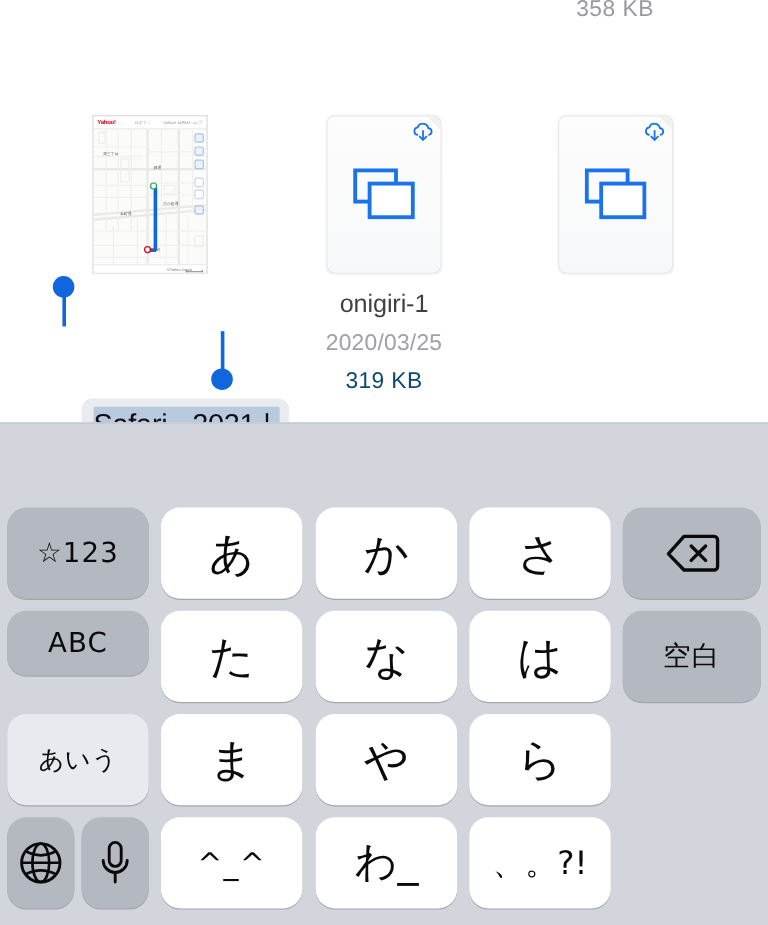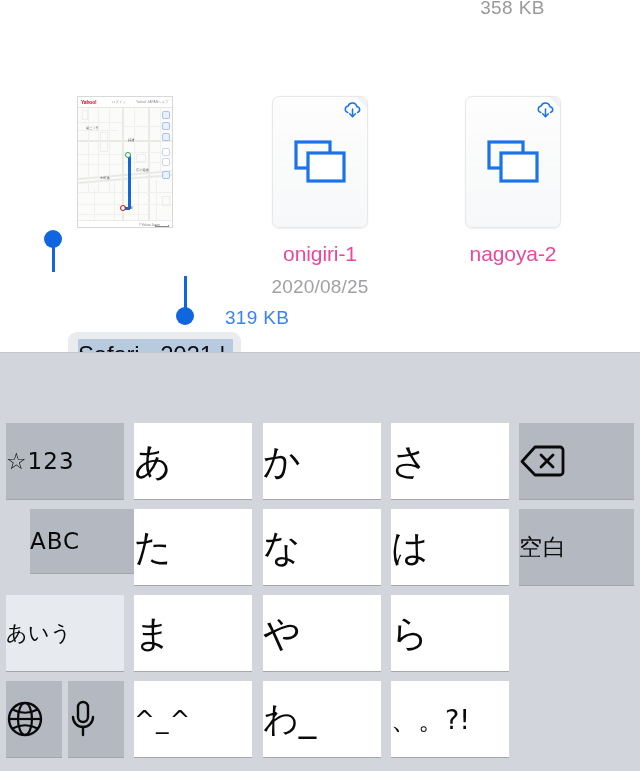--- a/index.html
+++ b/index.html
@@ -233,43 +233,43 @@
     width: 19px; height: 17px;
   }
 
   .file-name {
     position: absolute;
     left: 0;
     top: 146px;
     width: 190px;
     text-align: center;
     font-size: 21px;
-    color: #ec4899;
+    color: #404040;
     white-space: nowrap;
     overflow: hidden;
     letter-spacing: -.1px;
   }
   .file-date {
     position: absolute;
     left: 0;
     top: 180px;
     width: 190px;
     text-align: center;
     font-size: 19px;
     color: #a0a0a6;
     letter-spacing: .2px;
   }
   .file-size {
     position: absolute;
     left: 0;
     top: 211px;
     width: 190px;
-    text-align: left;
+    text-align: center;
     font-size: 19px;
-    color: #3b82f6;
+    color: #0c4a6e;
     letter-spacing: .3px;
   }
 
   
   .rename-box {
     position: absolute;
     left: 38px;
     top: 236px;
     width: 173px;
     height: 83px;
@@ -332,25 +332,25 @@
   .kb-keys {
     position: absolute;
     left: 0;
     top: 70px;
     width: 640px;
     height: 348px;
   }
 
   .key {
     position: absolute;
-    border-radius: 0;
+    border-radius: 16px;
     box-sizing: border-box;
     display: flex;
     align-items: center;
-    justify-content: flex-start;
+    justify-content: center;
     box-shadow: 0 1px 0 rgba(0,0,0,.22);
     user-select: none;
   }
   .key.light {
     background: #ffffff;
     color: #0a0a0a;
   }
   .key.dark {
     background: #b4b8c0;
     color: #0a0a0a;
@@ -493,21 +493,21 @@
             <div class="cloud-badge">
               <svg width="19" height="17" viewBox="0 0 19 17">
                 <path d="M4.8 10.4a3.2 3.2 0 0 1 .3-6.3 4.6 4.6 0 0 1 8.8.6 2.9 2.9 0 0 1 .6 5.7" fill="none" stroke="#1a73e8" stroke-width="1.5" stroke-linecap="round"></path>
                 <line x1="9.5" y1="7" x2="9.5" y2="14.4" stroke="#1a73e8" stroke-width="1.5" stroke-linecap="round"></line>
                 <path d="M6.7 11.8 L9.5 14.6 L12.3 11.8" fill="none" stroke="#1a73e8" stroke-width="1.5" stroke-linecap="round" stroke-linejoin="round"></path>
               </svg>
             </div>
           </div>
         </div>
         <div class="file-name">onigiri-1</div>
-        <div class="file-date">2020/08/25</div>
+        <div class="file-date">2020/03/25</div>
         <div class="file-size">319 KB</div>
       </div>
 
       <div class="file-cell c2">
         <div class="thumb-wrap">
           <div class="doc-thumb">
             <div class="doc-corner"></div>
             <div class="pages-icon">
               <svg width="52" height="44" viewBox="0 0 52 44">
                 <rect x="2" y="2" width="34" height="26" fill="none" stroke="#1a73e8" stroke-width="3.2"></rect>
@@ -516,21 +516,20 @@
             </div>
             <div class="cloud-badge">
               <svg width="19" height="17" viewBox="0 0 19 17">
                 <path d="M4.8 10.4a3.2 3.2 0 0 1 .3-6.3 4.6 4.6 0 0 1 8.8.6 2.9 2.9 0 0 1 .6 5.7" fill="none" stroke="#1a73e8" stroke-width="1.5" stroke-linecap="round"></path>
                 <line x1="9.5" y1="7" x2="9.5" y2="14.4" stroke="#1a73e8" stroke-width="1.5" stroke-linecap="round"></line>
                 <path d="M6.7 11.8 L9.5 14.6 L12.3 11.8" fill="none" stroke="#1a73e8" stroke-width="1.5" stroke-linecap="round" stroke-linejoin="round"></path>
               </svg>
             </div>
           </div>
         </div>
-        <div class="file-name">nagoya-2</div>
       </div>
 
     </div>
 
     <div class="sel-handle-dot sel-start-dot"></div>
     <div class="sel-handle-bar sel-start-bar"></div>
     <div class="sel-handle-bar sel-end-bar"></div>
     <div class="sel-handle-dot sel-end-dot"></div>
   </div>
 
@@ -551,21 +550,21 @@
         </div>
         <div class="key dark" style="left: 519px; top: 0px; width: 115px; height: 76px;">
           <span class="kb-icon">
             <svg width="46" height="34" viewBox="0 0 46 34">
               <path d="M16 3 H41 a3 3 0 0 1 3 3 V28 a3 3 0 0 1 -3 3 H16 L3 17.5 Z" fill="none" stroke="#0a0a0a" stroke-width="2.8" stroke-linejoin="round"></path>
               <line x1="22" y1="11" x2="34" y2="23" stroke="#0a0a0a" stroke-width="2.8" stroke-linecap="round"></line>
               <line x1="34" y1="11" x2="22" y2="23" stroke="#0a0a0a" stroke-width="2.8" stroke-linecap="round"></line>
             </svg>
           </span>
         </div>
-        <div class="key dark" style="left: 6px; top: 86px; width: 118px; height: 64px; margin-left: 24px;">
+        <div class="key dark" style="left: 6px; top: 86px; width: 118px; height: 54px;">
           <span class="key-label small">ABC</span>
         </div>
         <div class="key light" style="left: 134px; top: 86px; width: 118px; height: 76px;">
           <span class="key-label">た</span>
         </div>
         <div class="key light" style="left: 263px; top: 86px; width: 118px; height: 76px;">
           <span class="key-label">な</span>
         </div>
         <div class="key light" style="left: 391px; top: 86px; width: 118px; height: 76px;">
           <span class="key-label">は</span>

